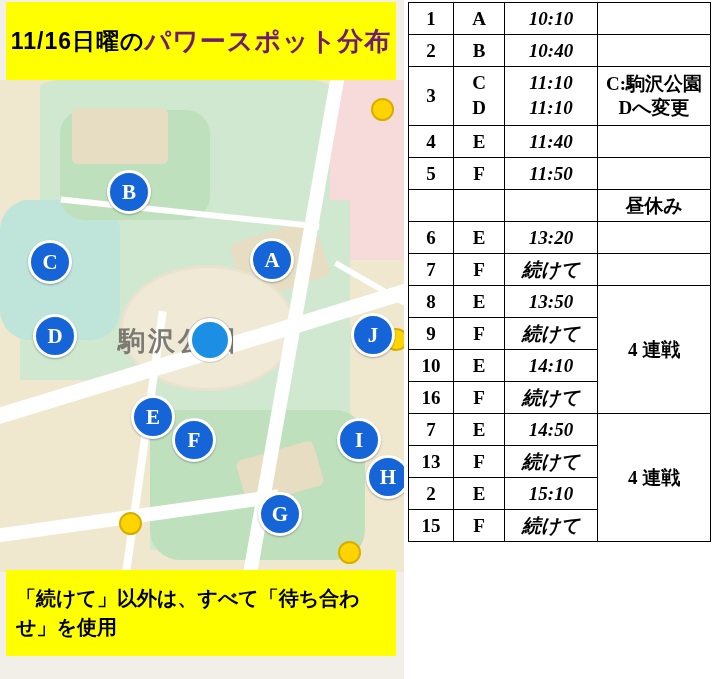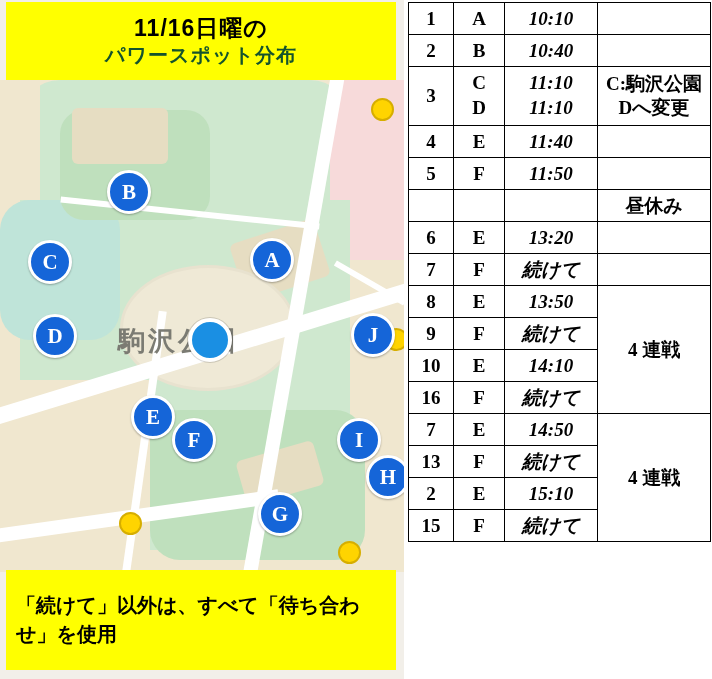--- a/index.html
+++ b/index.html
@@ -3,25 +3,25 @@
 <meta charset="utf-8">
 <style>
   html,body{margin:0;padding:0;}
   body{width:712px;height:679px;background:#ffffff;font-family:"Liberation Sans","DejaVu Sans",sans-serif;overflow:hidden;}
   #root{position:relative;width:712px;height:679px;}
 
   
   #mapPanel{position:absolute;left:0;top:0;width:404px;height:679px;overflow:hidden;background:#f2efe9;}
 
   .titleBox{position:absolute;left:6px;top:2px;width:390px;height:78px;background:#ffff00;z-index:40;
-    display:flex;flex-direction:column;align-items:center;justify-content:center;}
+    display:flex;flex-direction:row;align-items:center;justify-content:center;}
   .titleBox .l1{font-size:23px;font-weight:bold;color:#000;letter-spacing:1px;line-height:1.25;}
-  .titleBox .l2{font-size:20px;font-weight:bold;color:#14532d;letter-spacing:1px;line-height:1.25;}
-
-  .noteBox{position:absolute;left:6px;top:570px;width:390px;height:100px;background:#ffff00;z-index:40;
+  .titleBox .l2{font-size:26px;font-weight:bold;color:#701a75;letter-spacing:1px;line-height:1.25;}
+
+  .noteBox{position:absolute;left:6px;top:570px;width:390px;height:86px;background:#ffff00;z-index:40;
     display:flex;align-items:center;}
   .noteBox span{display:block;font-size:20px;font-weight:bold;color:#000;line-height:1.45;padding:0 10px;}
 
   
   .mapBase{position:absolute;left:0;top:80px;width:404px;height:492px;background:#f5f2e8;overflow:hidden;}
   .greenLarge{position:absolute;background:#cfe8cf;}
   .greenDark{position:absolute;background:#bfe0bd;}
   .sand{position:absolute;background:#f0e7cf;}
   .pinkArea{position:absolute;background:#f7dada;}
   .bluegreen{position:absolute;background:#bfe4d9;}

